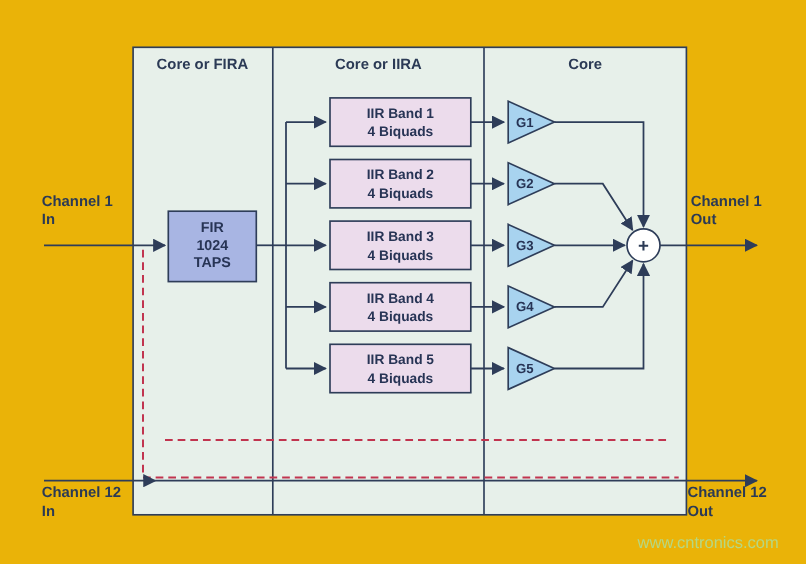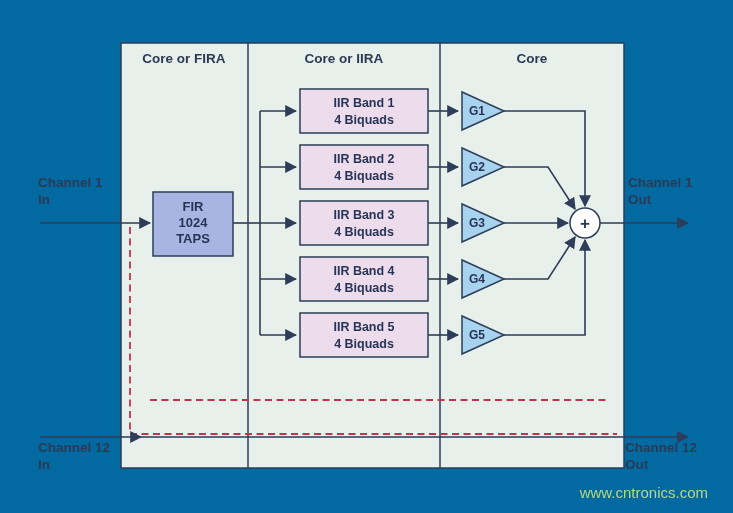--- a/index.html
+++ b/index.html
@@ -1,21 +1,21 @@
 <!DOCTYPE html>
 <html><head>
 <meta charset="utf-8">
 <style>
   * { box-sizing: border-box; }
   html, body { margin: 0; padding: 0; background: #ffffff; }
   .stage {
     position: relative;
     width: 733px;
     height: 513px;
-    background: #0369a1;
+    background: #eab308;
     font-family: "Liberation Sans", sans-serif;
     overflow: hidden;
   }
   svg { position: absolute; left: 0; top: 0; }
   .signal { stroke: #2e3d59; stroke-width: 1.6; fill: none; }
   .border-line { stroke: #2e3d59; stroke-width: 1.5; }
   .dash { stroke: #c1344f; stroke-width: 1.8; fill: none; stroke-dasharray: 7 4.5; }
   text { fill: #2b3a55; }
   .hdr   { font-weight: bold; font-size: 13.5px; text-anchor: middle; }
   .blk   { font-weight: bold; font-size: 13px;  text-anchor: middle; fill: #273455; }

